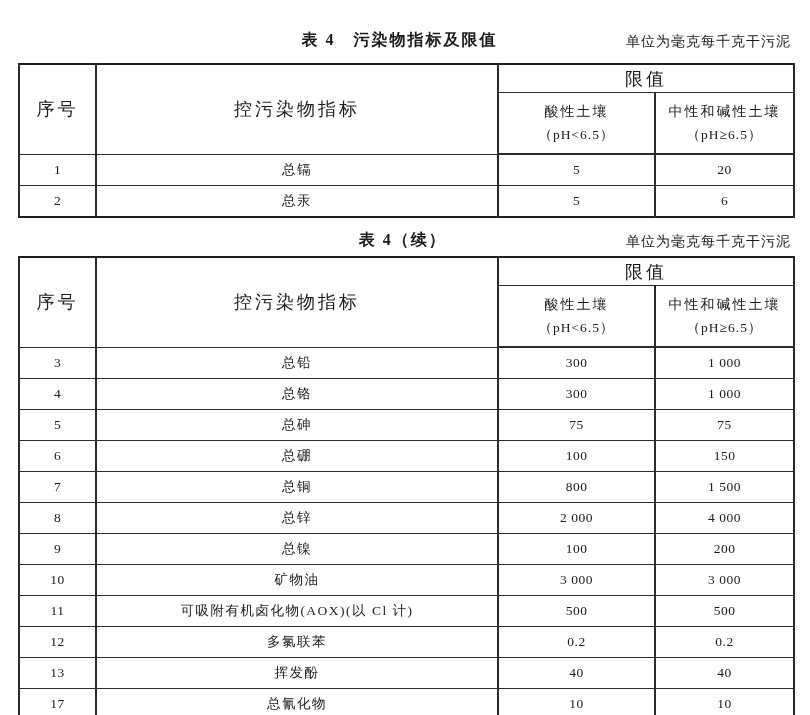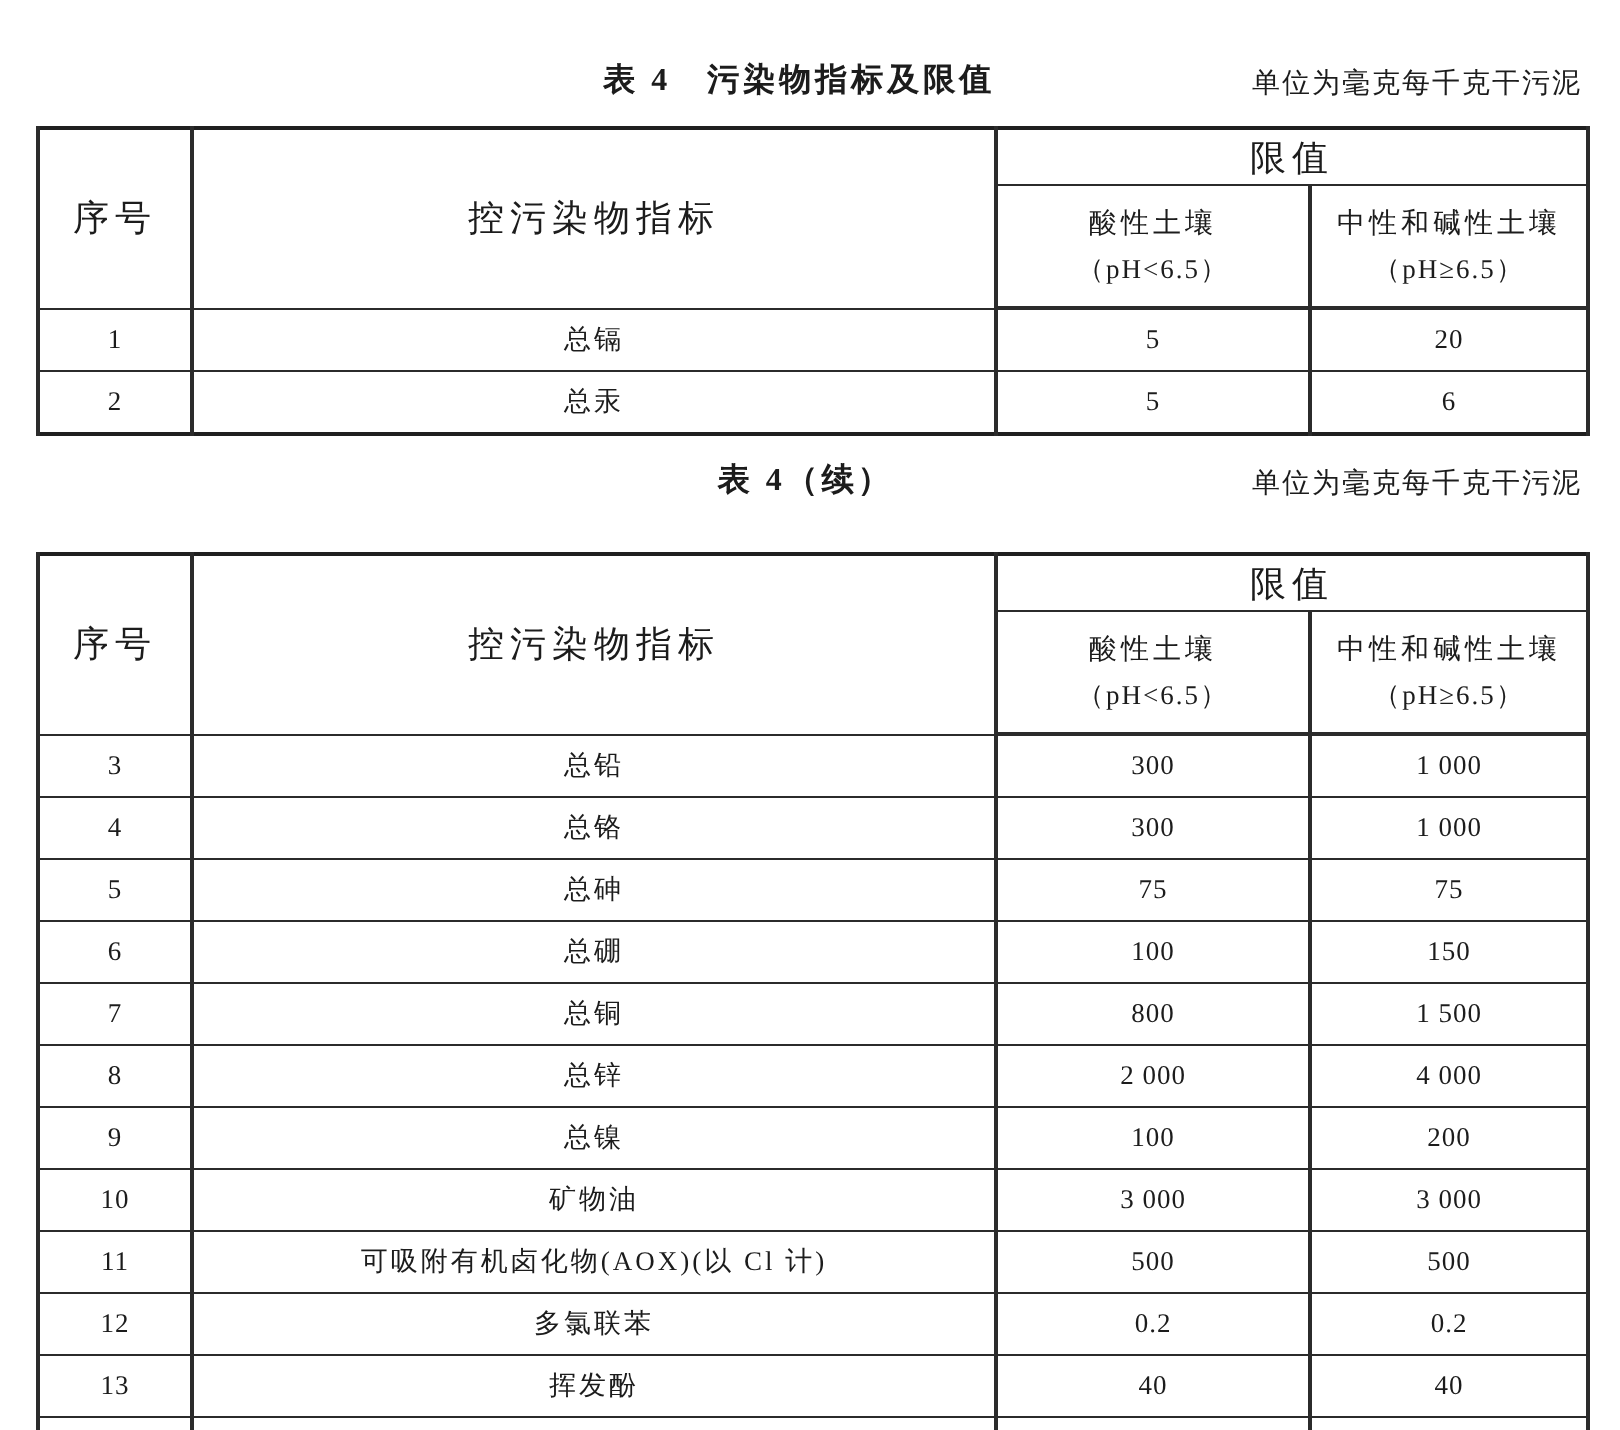--- a/index.html
+++ b/index.html
@@ -20,21 +20,21 @@
   }
   .caption-row {
     position: relative;
     width: 775px;
     height: 24px;
     margin-bottom: 9px;
   }
   .caption-row.second {
     margin-top: 12px;
     height: 22px;
-    margin-bottom: 24px;
+    margin-bottom: 4px;
   }
   .caption {
     position: absolute;
     left: 50%;
     transform: translateX(-53%);
     top: 0;
     font-weight: bold;
     font-size: 16px;
     letter-spacing: 2px;
     white-space: pre;

